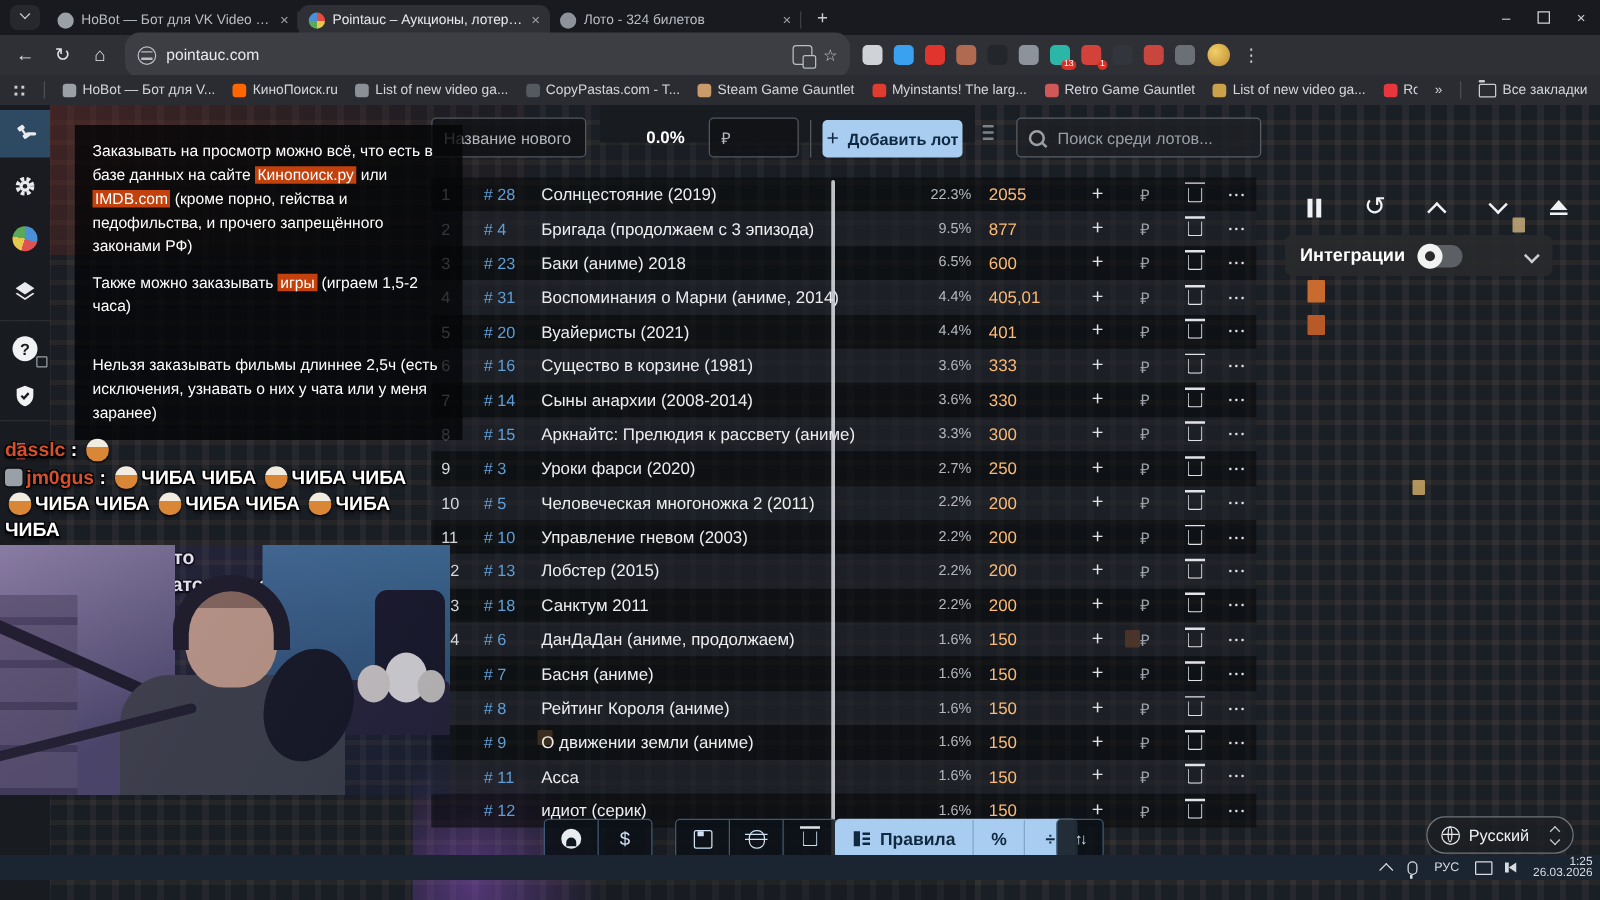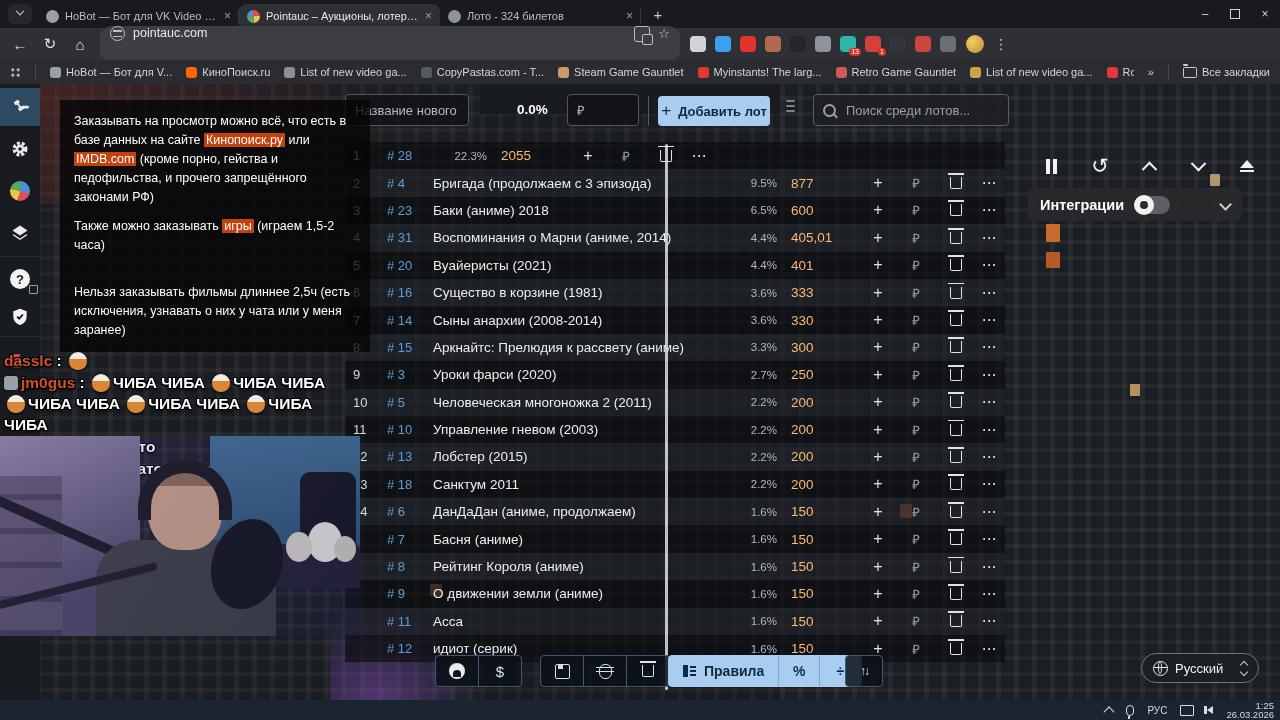--- a/index.html
+++ b/index.html
@@ -18,21 +18,21 @@
   .tab .cl{color:#9aa0a6;font-size:12px;}
   .fav{width:13px;height:13px;border-radius:50%;flex:none;}
   .fav.wheel{background:conic-gradient(#e84a3c 0 25%,#e8c84a 25% 50%,#5aa85a 50% 75%,#4a90d6 75% 100%);}
   .newtab{width:22px;height:22px;margin:0 0 3px 6px;color:#c9ccd1;font-size:15px;display:flex;align-items:center;justify-content:center;}
   .wincontrols{position:absolute;right:0;top:0;height:28px;display:flex;z-index:6;}
   .wc{width:30px;display:flex;align-items:center;justify-content:center;color:#cfd3d8;font-size:12px;}
   .wc .sq{width:8px;height:8px;border:1px solid #cfd3d8;}
   .toolbar{position:absolute;top:28px;left:0;right:0;height:32px;background:#2e3036;
            display:flex;align-items:center;padding:0 10px;gap:10px;z-index:5;}
   .navic{color:#dfe2e6;font-size:15px;width:20px;text-align:center;}
-  .omnibox{flex:1;height:36px;border-radius:12px;background:#3c3e44;display:flex;align-items:flex-start;
+  .omnibox{flex:1;height:36px;border-radius:12px;background:#3c3e44;display:flex;align-items:center;
            padding:0 10px;gap:8px;max-width:560px;}
   .omni-tune{width:13px;height:13px;border-radius:50%;border:1.5px solid #b9bdc4;position:relative;}
   .omni-tune::before{content:"";position:absolute;left:2px;right:2px;top:3px;height:1.5px;background:#b9bdc4;}
   .omni-tune::after{content:"";position:absolute;left:2px;right:2px;bottom:3px;height:1.5px;background:#b9bdc4;}
   .url{font-size:12.5px;color:#e8eaed;flex:1;}
   .translate{width:14px;height:14px;border:1.5px solid #b9bdc4;border-radius:3px;position:relative;}
   .translate::after{content:"";position:absolute;right:-4px;bottom:-4px;width:9px;height:9px;border:1.5px solid #b9bdc4;border-radius:2px;background:#3c3e44;}
   .star{color:#c9ccd1;font-size:13px;}
   .extrow{display:flex;align-items:center;gap:9px;}
   .ext{width:16px;height:16px;border-radius:4px;position:relative;}
@@ -189,21 +189,21 @@
   .cam-head{position:absolute;left:148px;top:28px;width:74px;height:86px;border-radius:46% 46% 42% 42%;
             background:linear-gradient(180deg,#8a6a52 0 26%,#c8a083 26%);}
   .cam-phones{position:absolute;left:138px;top:24px;width:94px;height:60px;border:13px solid #17161a;
               border-bottom:none;border-radius:50px 50px 0 0;box-sizing:border-box;}
   .cam-body{position:absolute;left:96px;top:104px;width:180px;height:96px;border-radius:40px 40px 0 0;background:#3b3e40;}
   .cam-mic{position:absolute;left:212px;top:82px;width:70px;height:92px;border-radius:50%;background:#121318;transform:rotate(18deg);}
   .cam-boom{position:absolute;left:-30px;top:96px;width:220px;height:10px;background:#15151a;transform:rotate(24deg);border-radius:4px;}
   .cam-boom2{position:absolute;left:-40px;top:150px;width:200px;height:8px;background:#1a1a20;transform:rotate(-14deg);border-radius:4px;}
   .cam-tint{position:absolute;inset:0;background:linear-gradient(120deg,rgba(120,80,180,.16),rgba(20,40,90,.18));}
   
-  .taskbar{position:absolute;left:0;right:0;bottom:0;height:20px;background:#1b2531;z-index:5;
+  .taskbar{position:absolute;left:0;right:0;bottom:16px;height:20px;background:#1b2531;z-index:5;
            display:flex;align-items:center;justify-content:flex-end;gap:13px;padding-right:6px;font-size:10px;color:#d8dce2;}
   .tb-chev{width:7px;height:7px;border-right:1.7px solid #d8dce2;border-bottom:1.7px solid #d8dce2;transform:rotate(-135deg);margin-top:3px;}
   .mic{width:6px;height:9px;border:1.4px solid #d8dce2;border-radius:4px;position:relative;}
   .mic::after{content:"";position:absolute;left:1px;bottom:-4px;width:2px;height:3px;background:#d8dce2;}
   .disp{width:12px;height:9px;border:1.4px solid #d8dce2;border-radius:1px;}
   .spk{width:0;height:0;border-top:4px solid transparent;border-bottom:4px solid transparent;border-right:6px solid #d8dce2;position:relative;}
   .spk::before{content:"";position:absolute;left:-3px;top:-4px;width:3px;height:8px;background:#d8dce2;}
   .clockblk{text-align:right;line-height:9.5px;font-size:9.5px;}
 </style>
 </head>
@@ -410,20 +410,21 @@
       <div class="search">
         <span class="mag"></span>
         <input placeholder="Поиск среди лотов..." style="">
       </div>
     </div>
 
     <div class="lots" id="lots">
         <div class="lot">
           <span class="rank">1</span>
           <span class="lid"># 28</span>
+          <span class="title">Солнцестояние (2019)</span>
           <span class="pct">22.3%</span>
           <span class="amt">2055</span>
           <span class="plus">+</span>
           <span class="rub">₽</span>
           <span class="trash">
             <span class="t-ic"></span>
           </span>
           <span class="menu">···</span>
         </div>
         <div class="lot">

